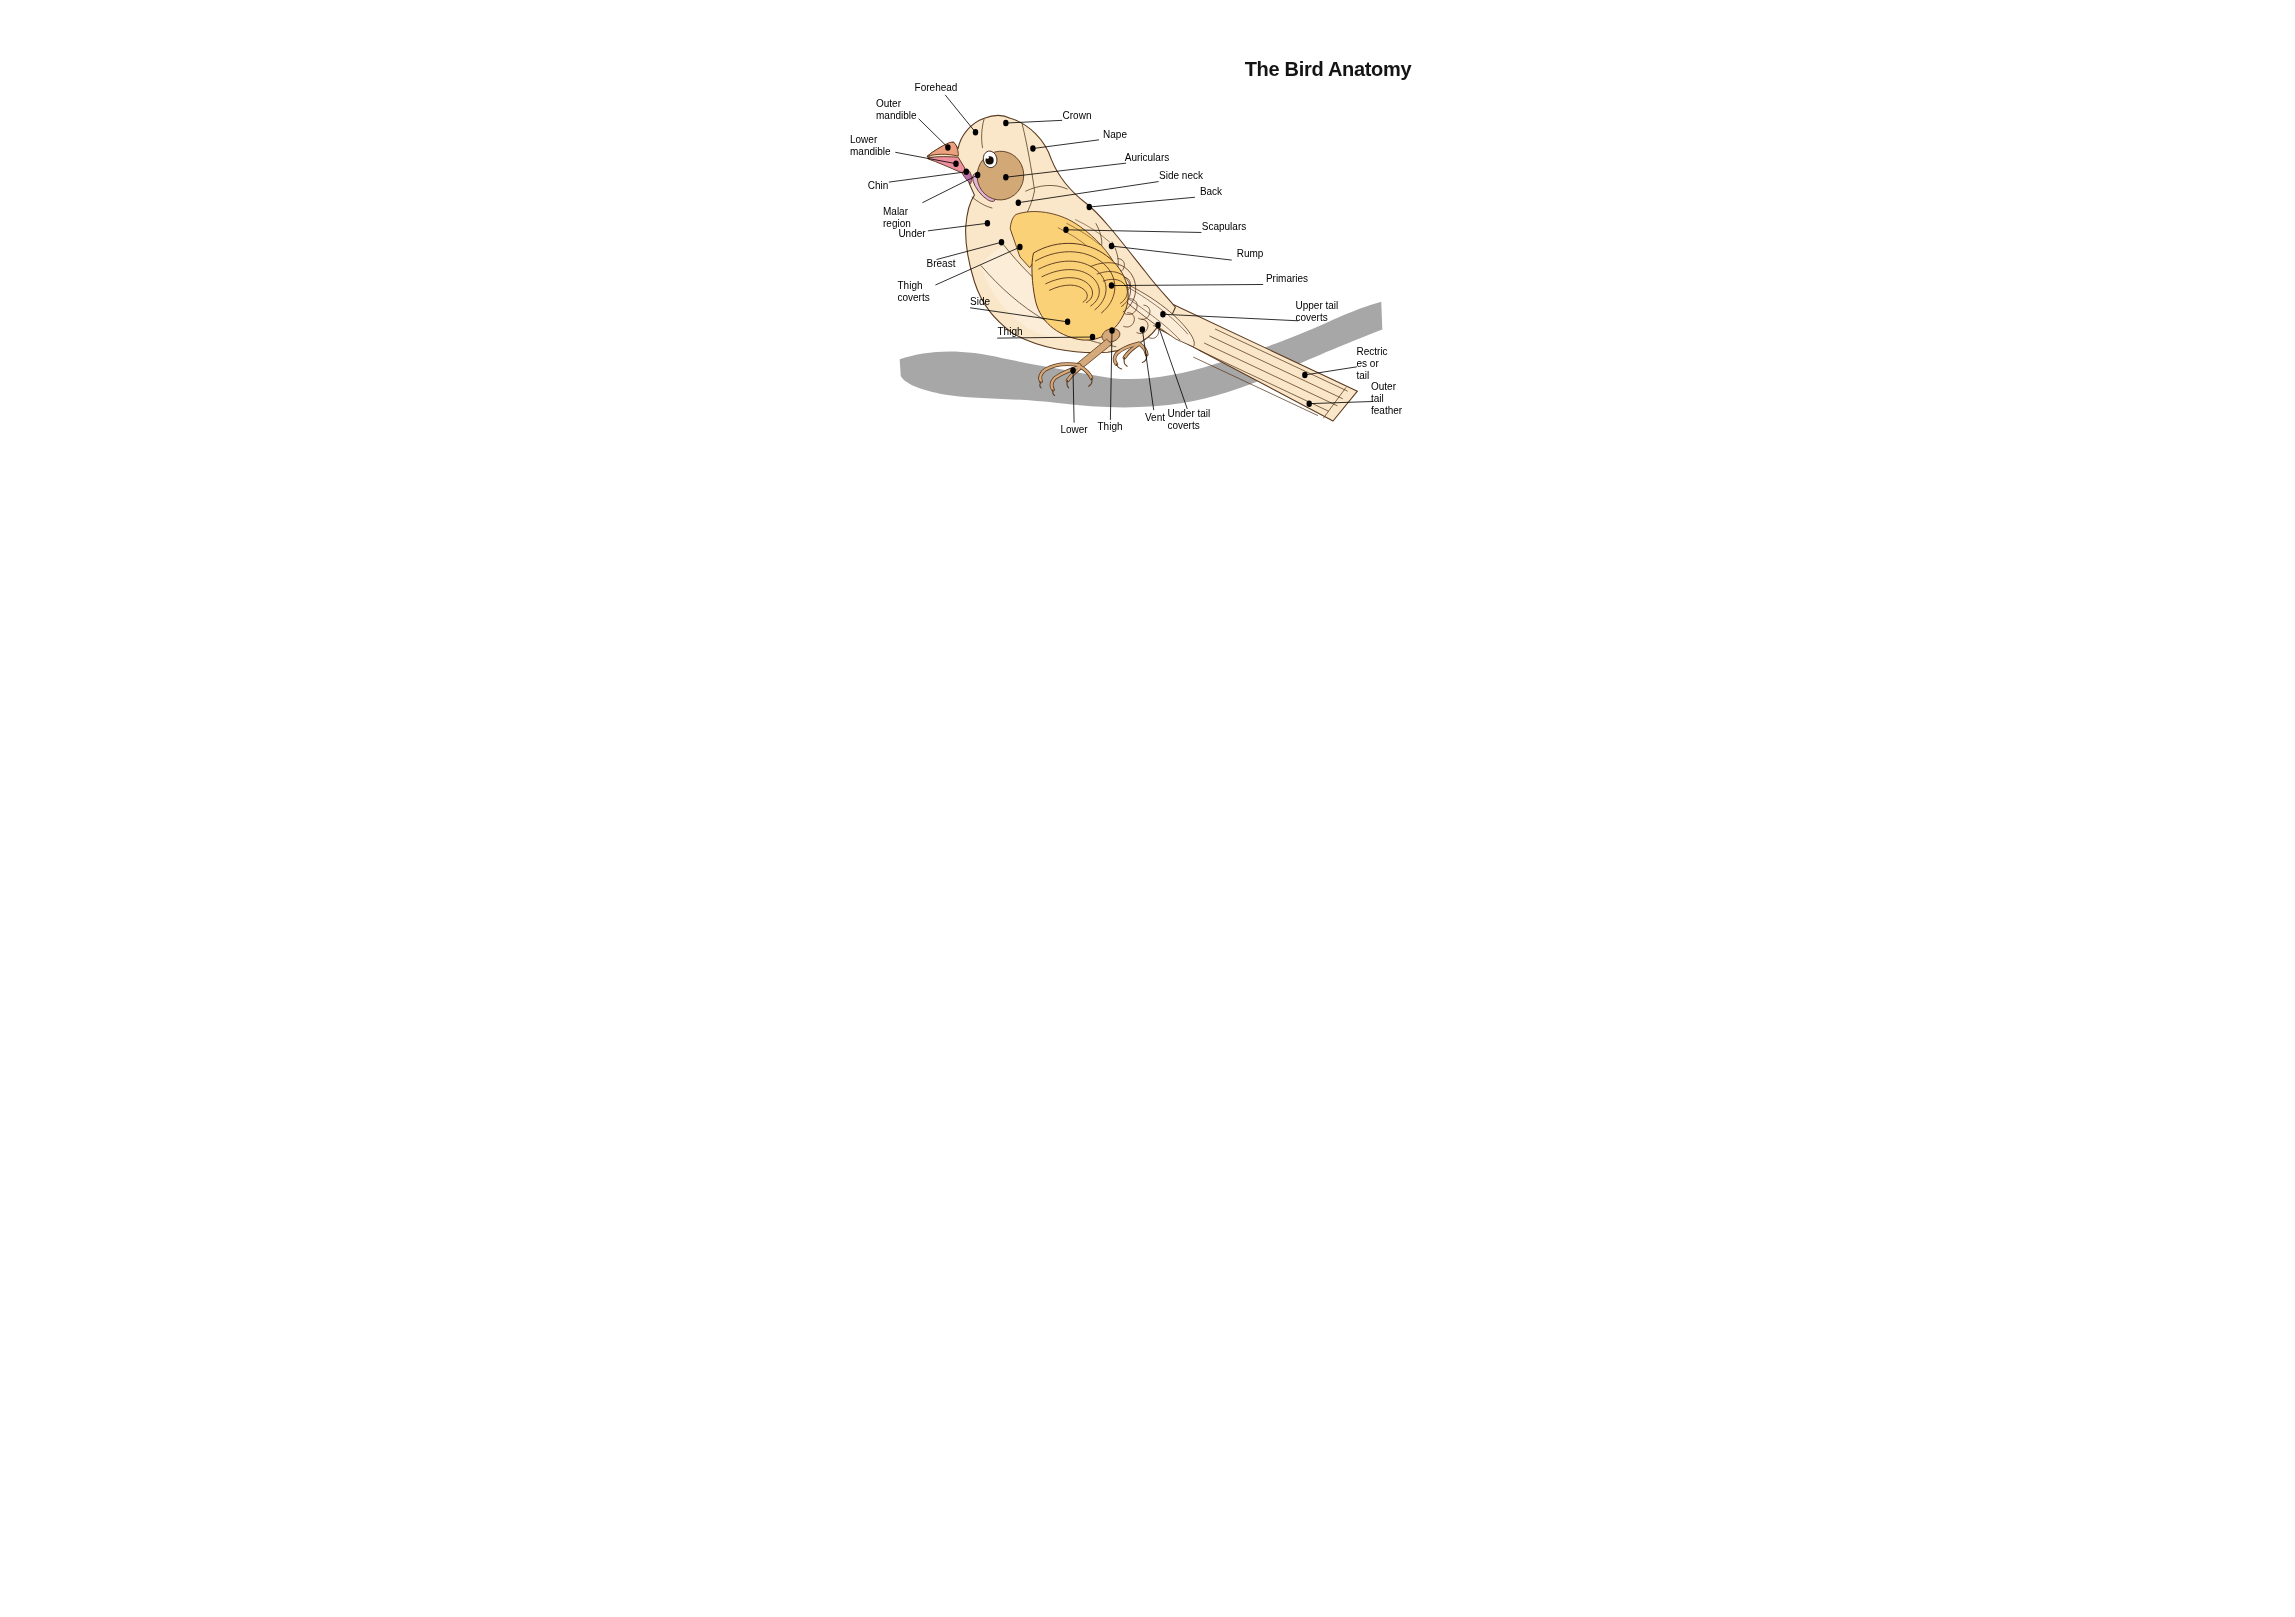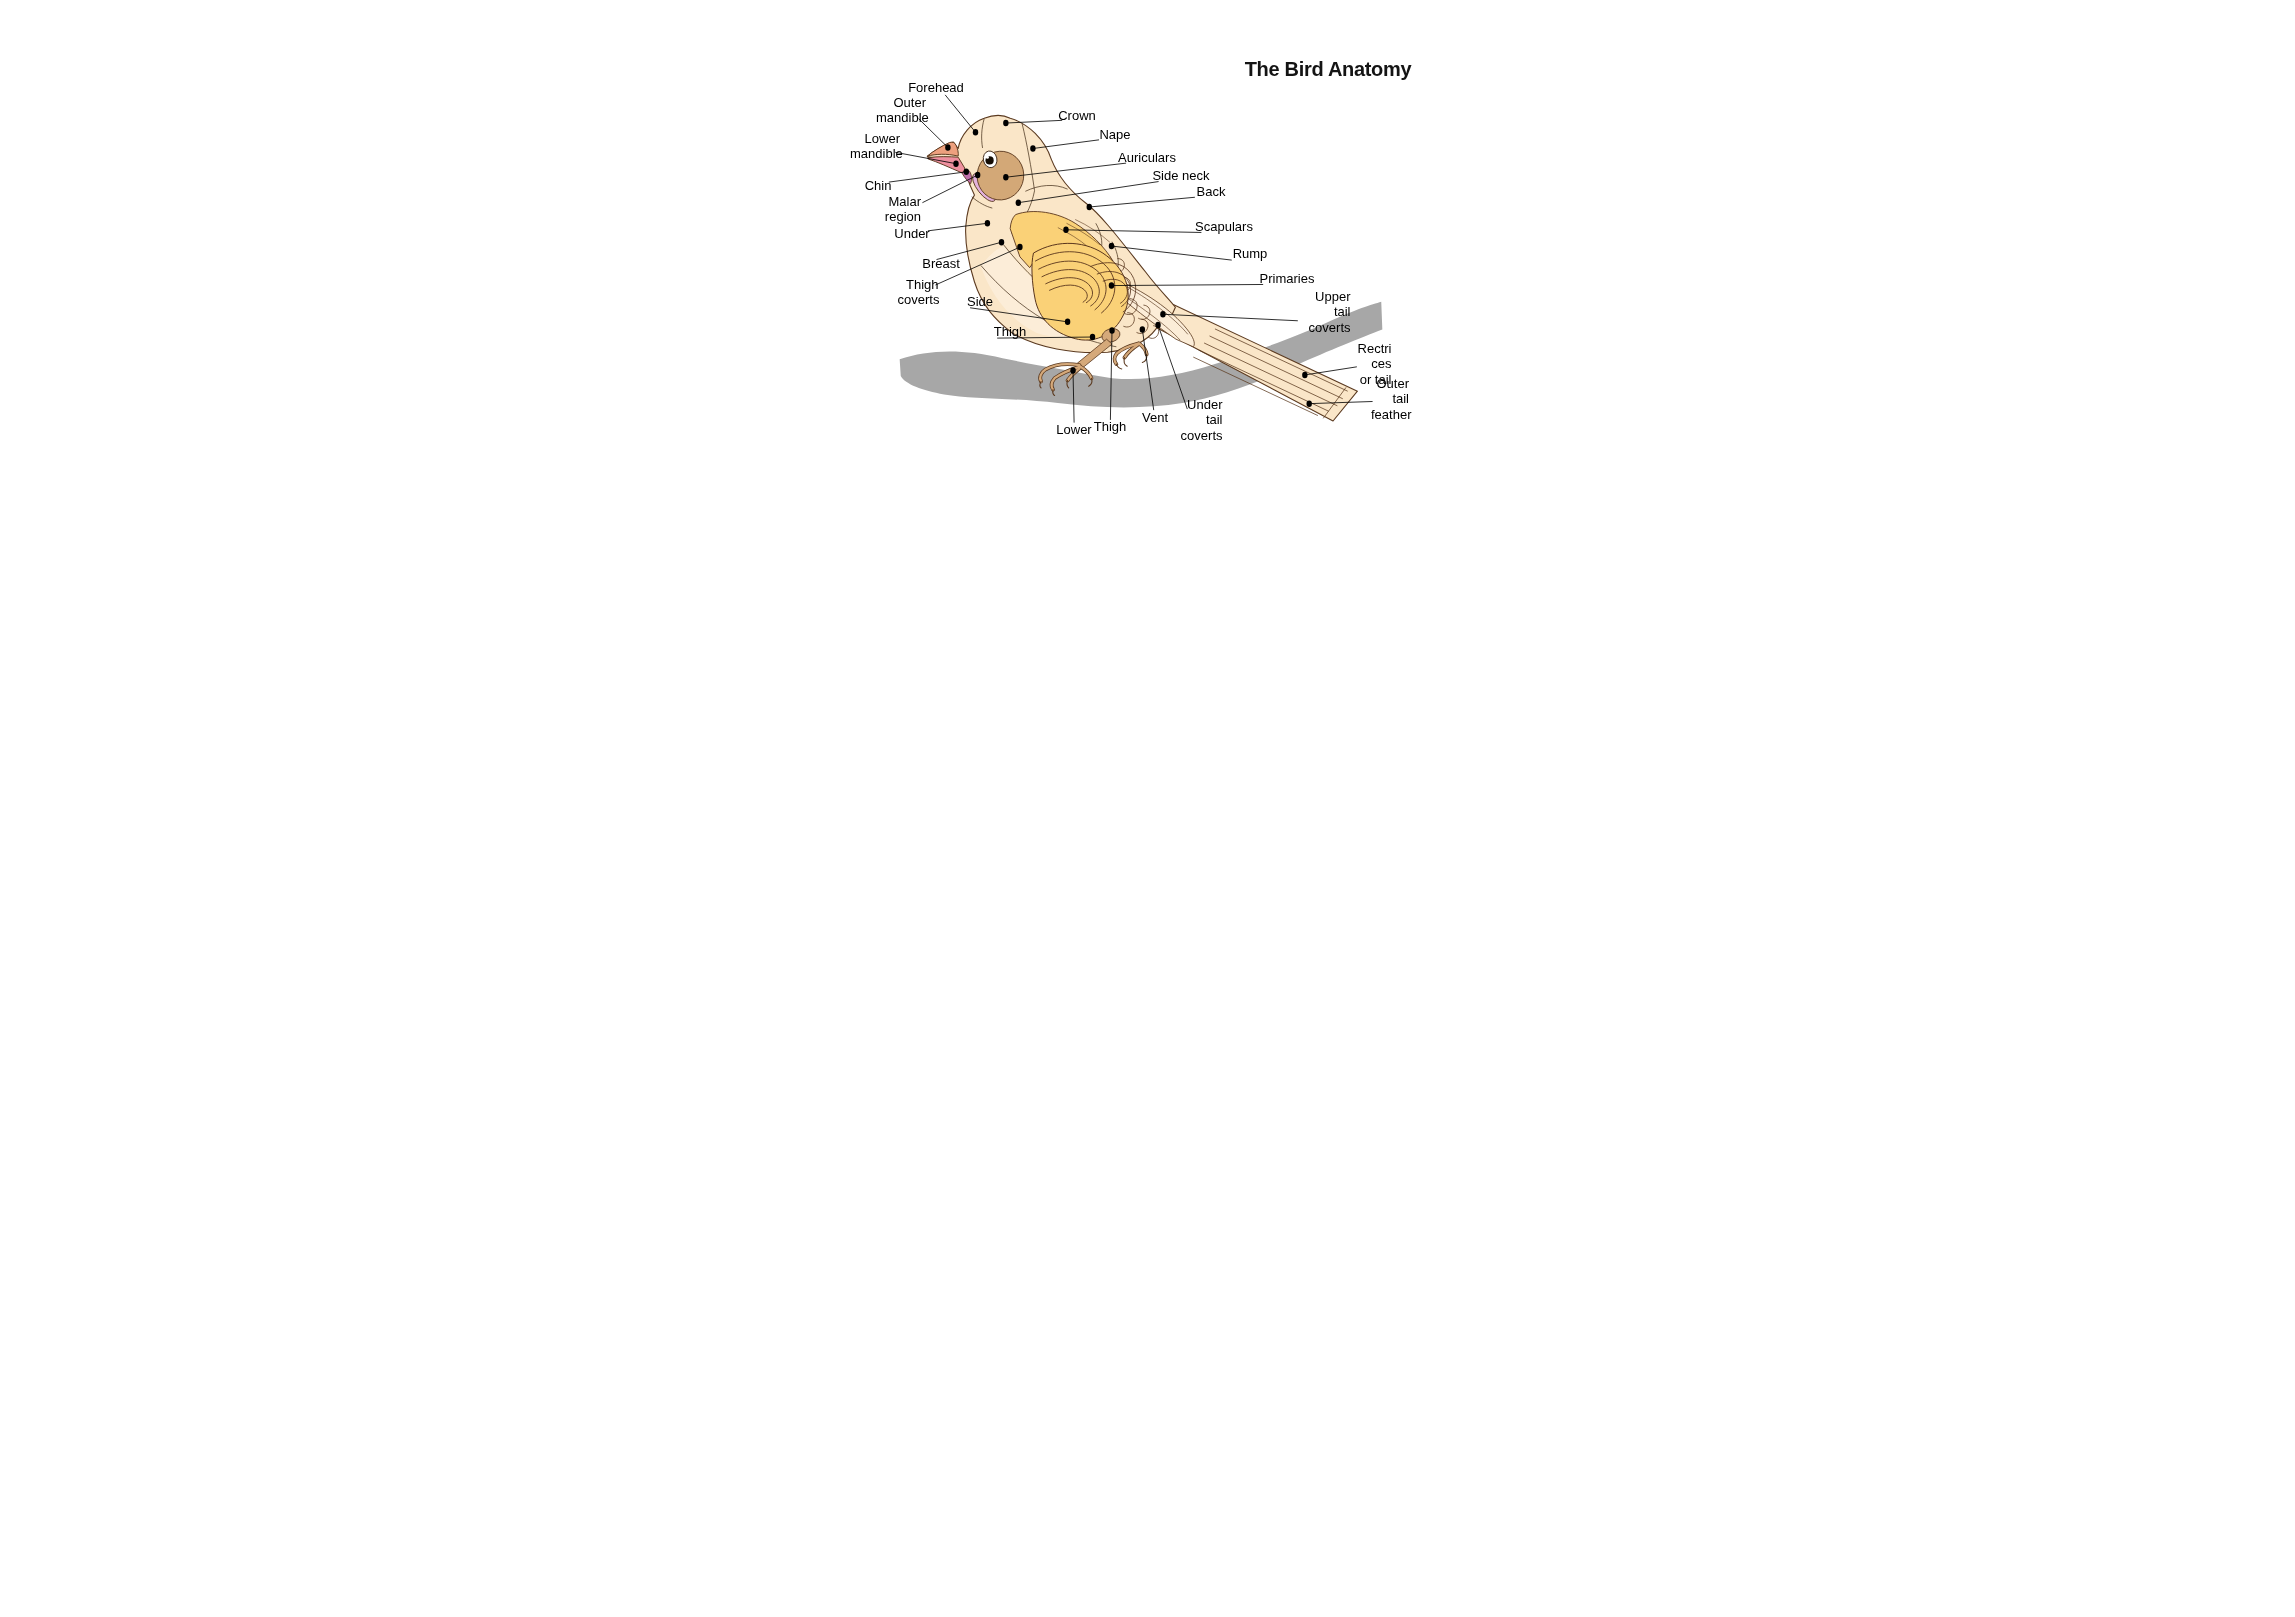--- a/index.html
+++ b/index.html
@@ -1,19 +1,19 @@
 <!DOCTYPE html>
 <html style="font-size:8.7px"><head>
 <meta charset="utf-8">
 <style>
   html,body{margin:0;padding:0;background:#ffffff;font-family:"Liberation Sans",sans-serif;}
   .canvas{position:relative;width:765px;height:539px;margin:12px auto;background:#fff;overflow:hidden;}
   .art{position:absolute;left:0;top:0;width:100%;height:100%;}
   .title{position:absolute;transform:translate(-50%,-50%);font-size:20px;font-weight:700;color:#141414;letter-spacing:-0.3px;white-space:nowrap;}
-  .lbl{position:absolute;transform:translate(-50%,-50%);font-size:13px;line-height:1.18;color:#000;text-align:right;}
+  .lbl{position:absolute;transform:translate(-50%,-50%);font-size:10px;line-height:1.18;color:#000;text-align:left;}
   .nw{white-space:nowrap;}
   .w90{width:50px;}
   .w75{width:41px;}
   .w70{width:38px;}
   .w100{width:55px;}
   .w64{width:35px;overflow-wrap:anywhere;}
   .w68{width:38px;}
 </style>
 </head>
 <body>
@@ -222,21 +222,21 @@
       <ellipse cx="1004" cy="723" rx="5" ry="6"></ellipse>
     </g>
   </svg>
 
   <div class="title" style="left:563px;top:57px;">The Bird Anatomy</div>
 
   <div class="lbl nw" style="left:171px;top:76px;">Forehead</div>
   <div class="lbl w90" style="left:136px;top:98px;">Outer mandible</div>
   <div class="lbl w90" style="left:110px;top:134px;">Lower mandible</div>
   <div class="lbl nw" style="left:113px;top:174px;">Chin</div>
-  <div class="lbl w70" style="left:137px;top:197px;">Malar region</div>
+  <div class="lbl w70" style="left:137px;top:206px;">Malar region</div>
   <div class="lbl nw" style="left:147px;top:222px;">Under</div>
   <div class="lbl nw" style="left:156px;top:252px;padding-left:40px;">Breast</div>
   <div class="lbl w75" style="left:153px;top:280px;">Thigh coverts</div>
   <div class="lbl nw" style="left:215px;top:290px;">Side</div>
   <div class="lbl nw" style="left:245px;top:320px;">Thigh</div>
   <div class="lbl nw" style="left:309px;top:418px;">Lower</div>
   <div class="lbl nw" style="left:345px;top:415px;">Thigh</div>
   <div class="lbl nw" style="left:390px;top:406px;">Vent</div>
   <div class="lbl w100" style="left:430px;top:408px;">Under tail coverts</div>
   <div class="lbl nw" style="left:312px;top:104px;">Crown</div>

